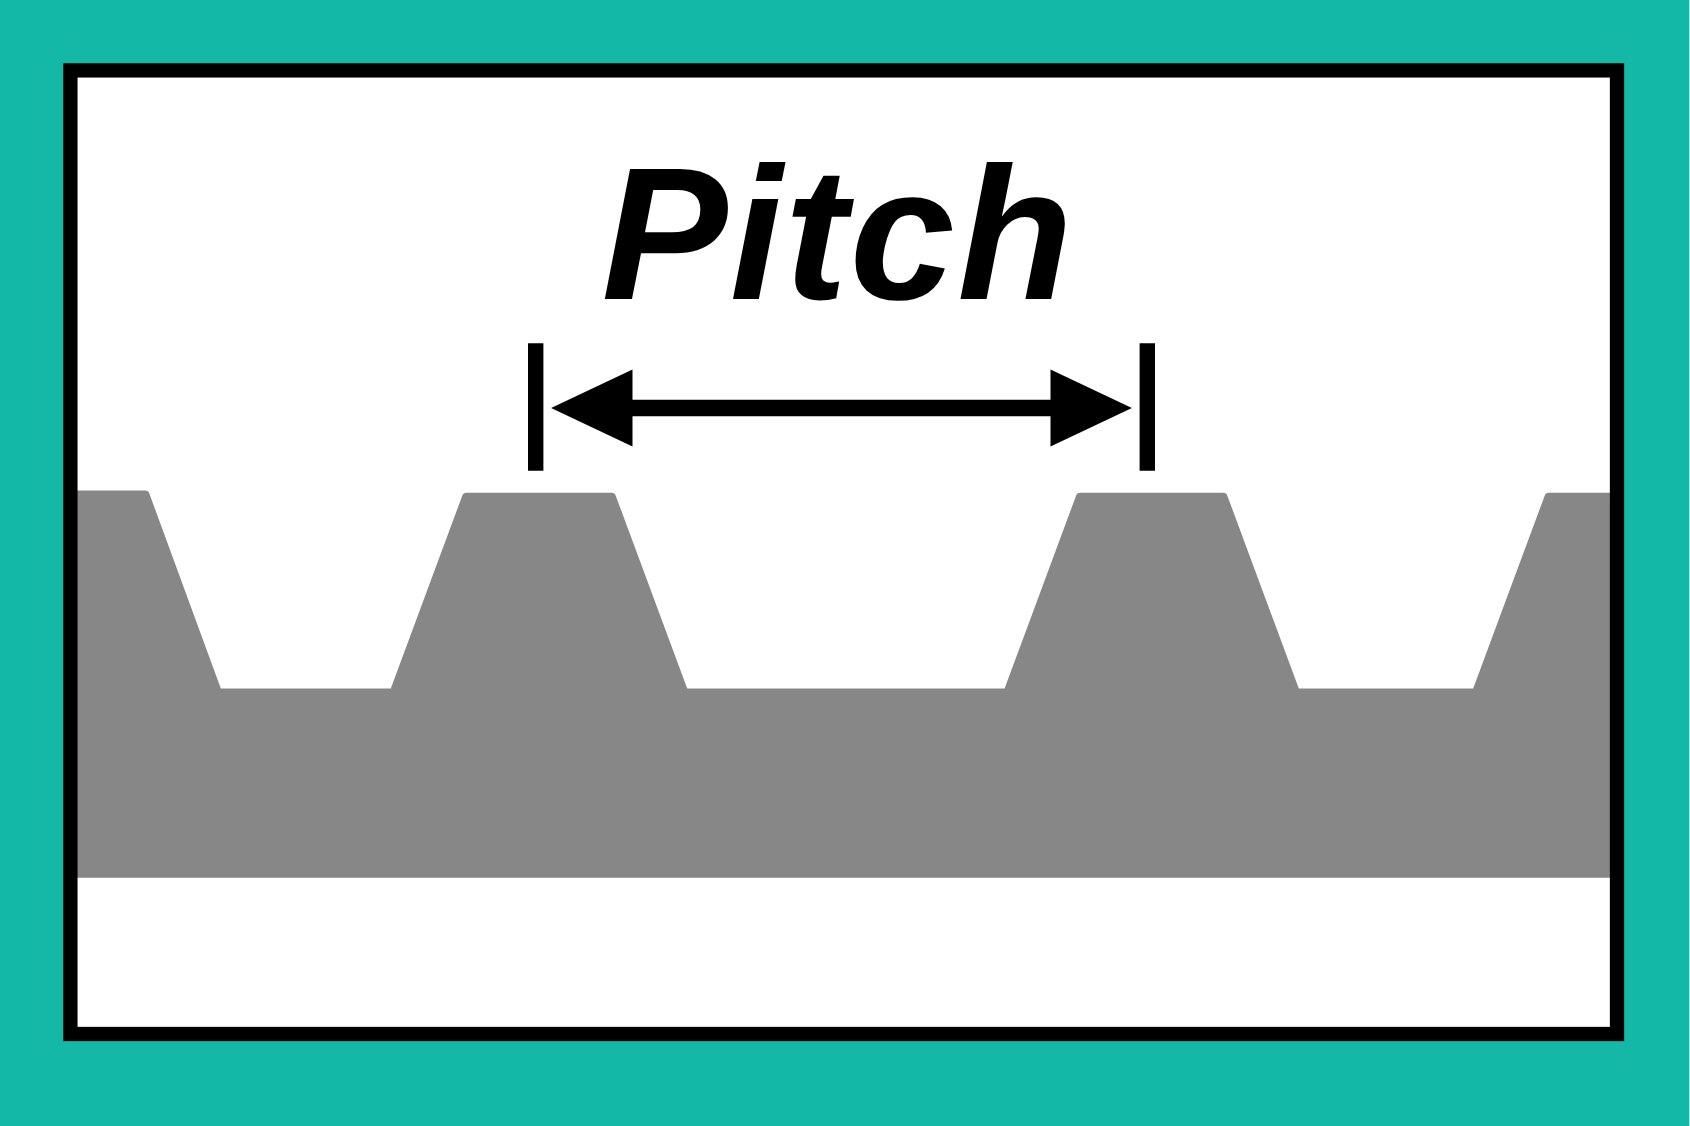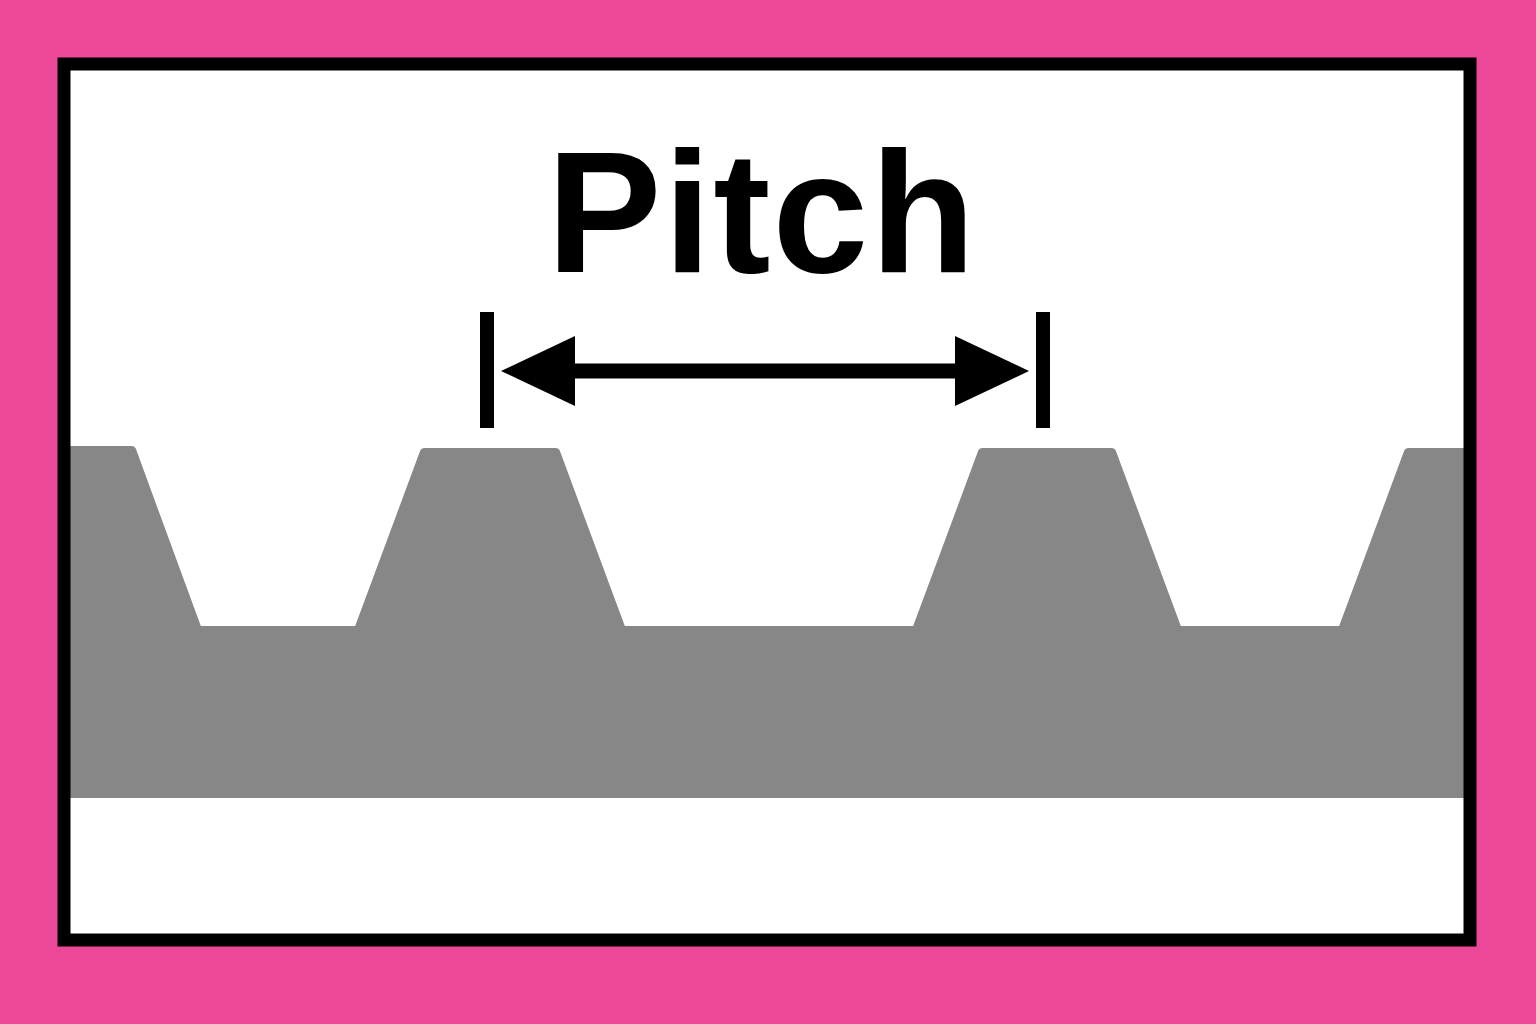--- a/index.html
+++ b/index.html
@@ -8,21 +8,22 @@
     background: #ffffff;
     width: 1536px;
     height: 1024px;
     overflow: hidden;
     font-family: "Liberation Sans", sans-serif;
   }
   .stage {
     position: relative;
     width: 1536px;
     height: 1024px;
-    background: #ec4899;
+    background: #14b8a6;
+    font-style: italic;
   }
   svg {
     display: block;
   }
   .pitch-label {
     font-family: "Liberation Sans", sans-serif;
     font-weight: bold;
     font-size: 172px;
     letter-spacing: 2px;
   }

